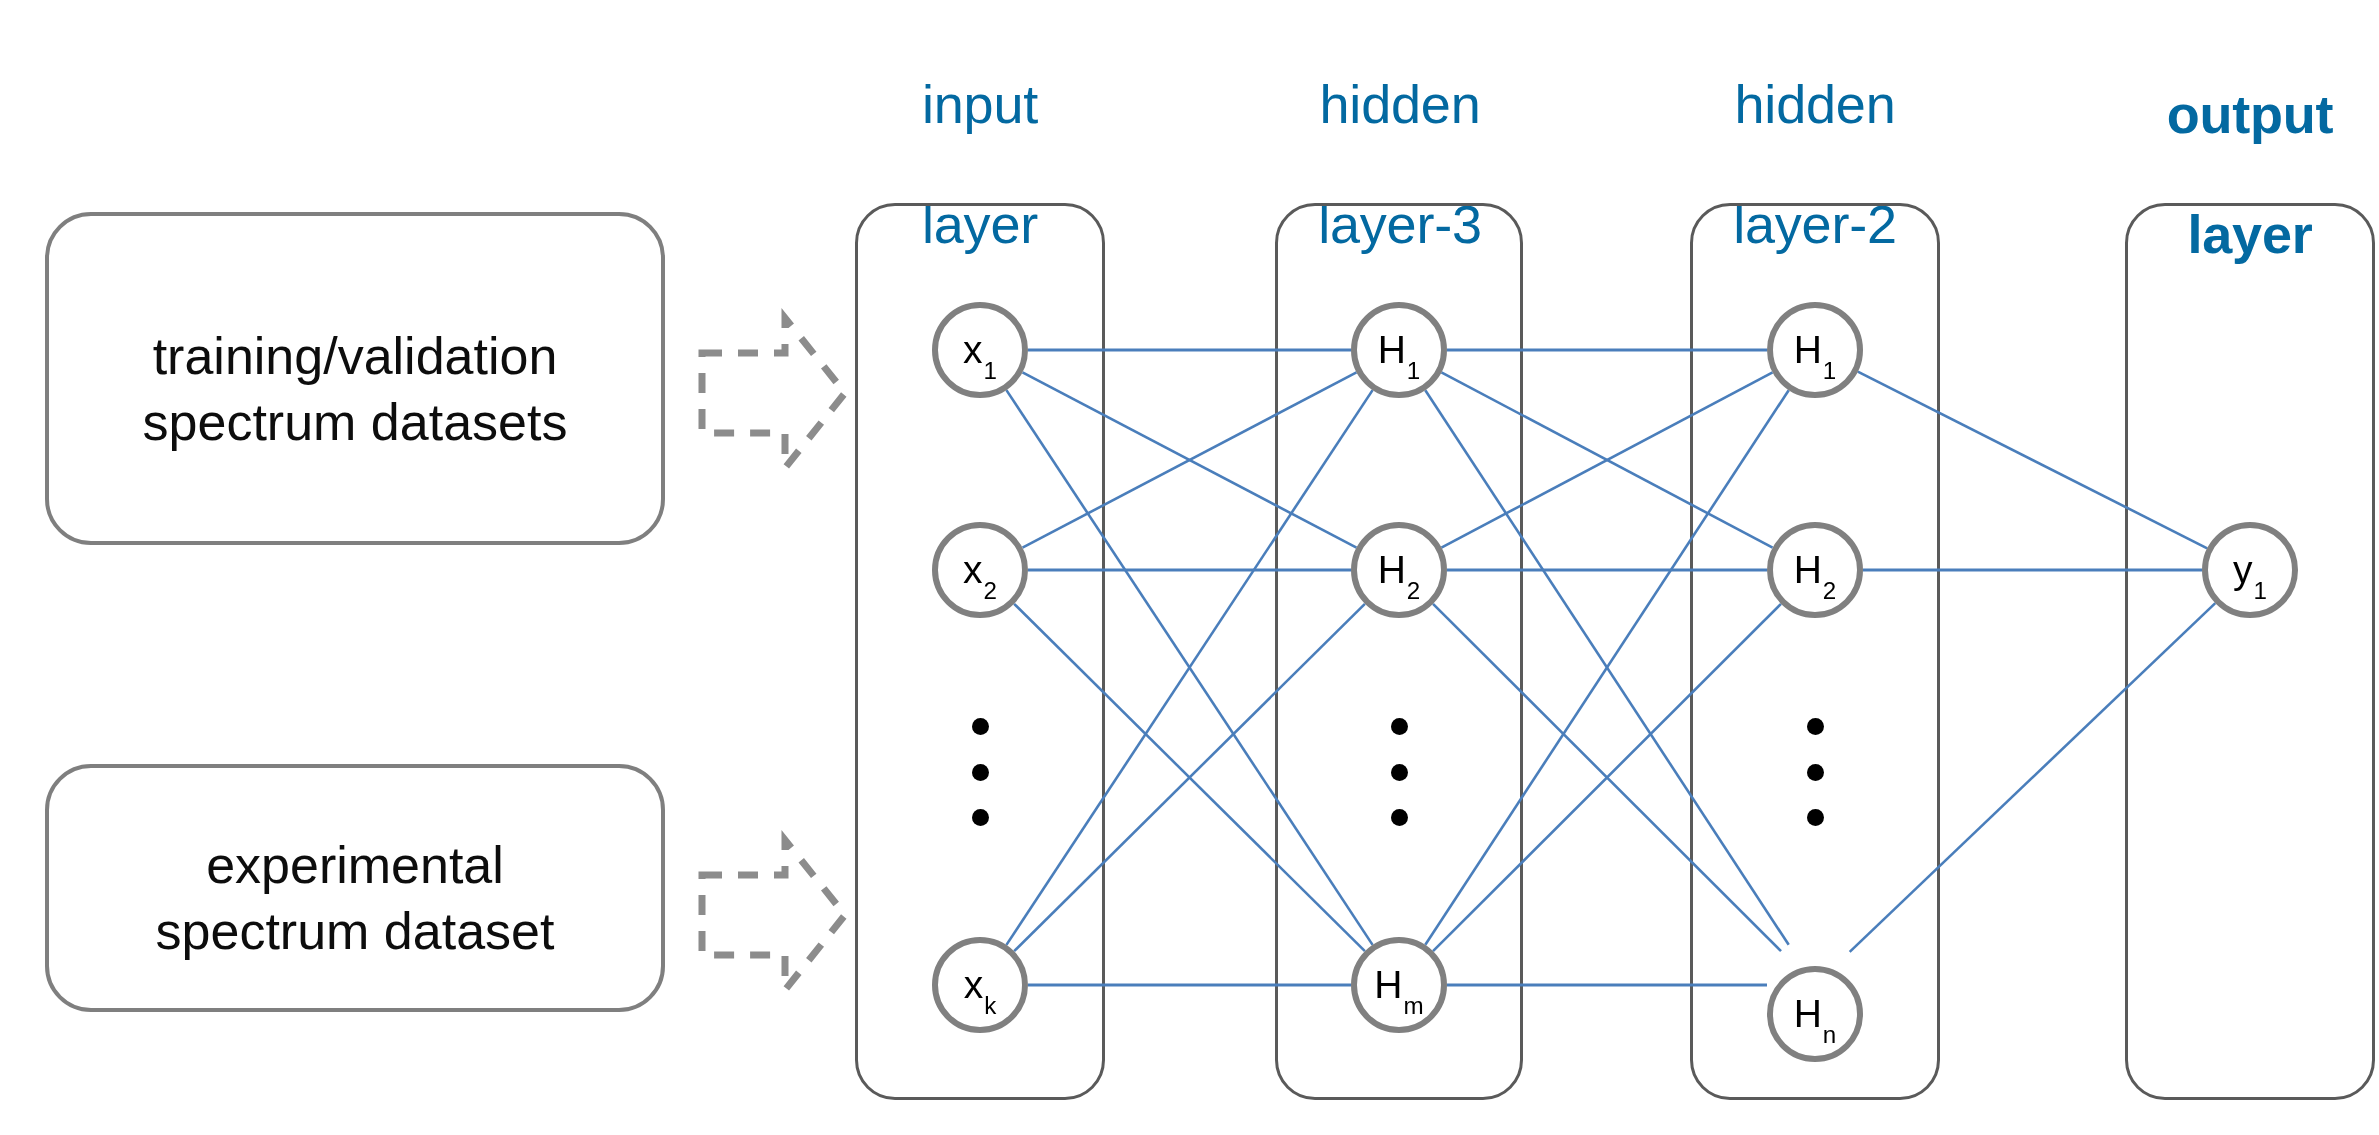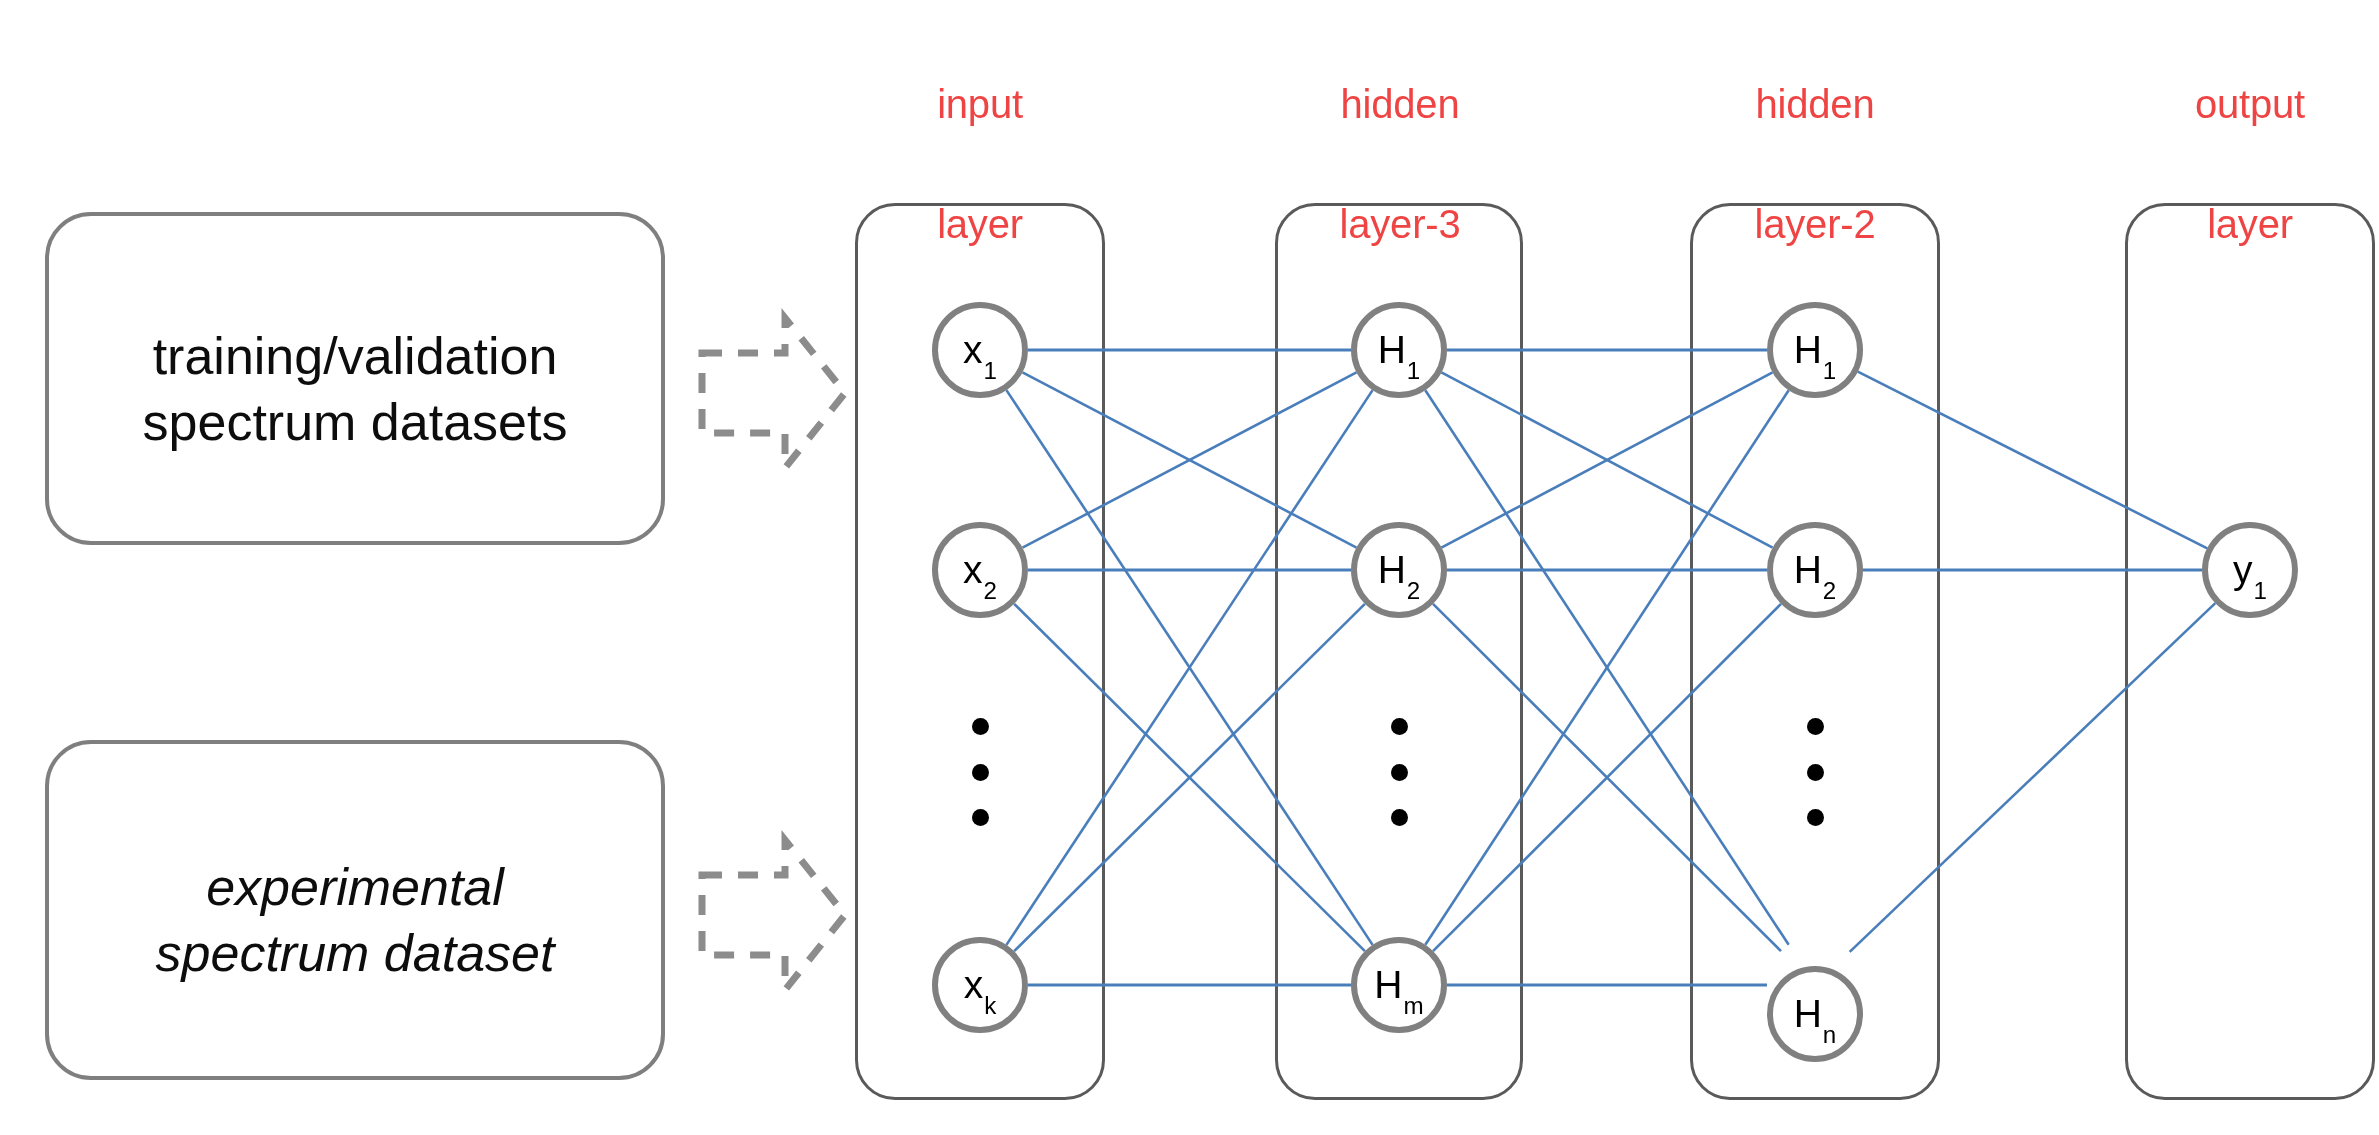--- a/index.html
+++ b/index.html
@@ -10,23 +10,23 @@
     color:#000000;
     overflow:hidden;
     position:relative;
   }
   #stage{position:absolute;left:0;top:0;width:2379px;height:1135px;}
 
   
   .layer-heading{
     position:absolute;
     text-align:center;
-    font-size:40px;
+    font-size:54px;
     line-height:60px;
-    color:#ef4444;
+    color:#0369a1;
     letter-spacing:-0.2px;
     white-space:pre-line;
   }
 
   
   .data-box{
     position:absolute;
     border:4px solid #7f7f7f;
     border-radius:46px;
     background:#ffffff;
@@ -111,31 +111,31 @@
     <div>layer</div>
   </div>
   <div class="layer-heading" style="left:1275px;top:14px;width:250px;">
     <div>hidden</div>
     <div>layer-3</div>
   </div>
   <div class="layer-heading" style="left:1690px;top:14px;width:250px;">
     <div>hidden</div>
     <div>layer-2</div>
   </div>
-  <div class="layer-heading" style="left:2125px;top:14px;width:250px;">
+  <div class="layer-heading" style="left:2125px;top:24px;width:250px;font-weight:bold;">
     <div>output</div>
     <div>layer</div>
   </div>
 
   <div class="data-box" style="left:45px;top:212px;width:620px;height:333px;">
     <div class="data-box-label">training/validation
 spectrum datasets</div>
   </div>
 
-  <div class="data-box" style="left:45px;top:740px;width:620px;height:340px;font-style:italic;">
+  <div class="data-box" style="left:45px;top:764px;width:620px;height:248px;">
     <div class="data-box-label">experimental
 spectrum dataset</div>
   </div>
 
   <div class="layer-box" style="left:855px;top:203px;width:250px;height:897px;"></div>
   <div class="layer-box" style="left:1275px;top:203px;width:248px;height:897px;"></div>
   <div class="layer-box" style="left:1690px;top:203px;width:250px;height:897px;"></div>
   <div class="layer-box" style="left:2125px;top:203px;width:250px;height:897px;"></div>
 
   <svg class="overlay edges" viewBox="0 0 2379 1135" xmlns="http://www.w3.org/2000/svg">

